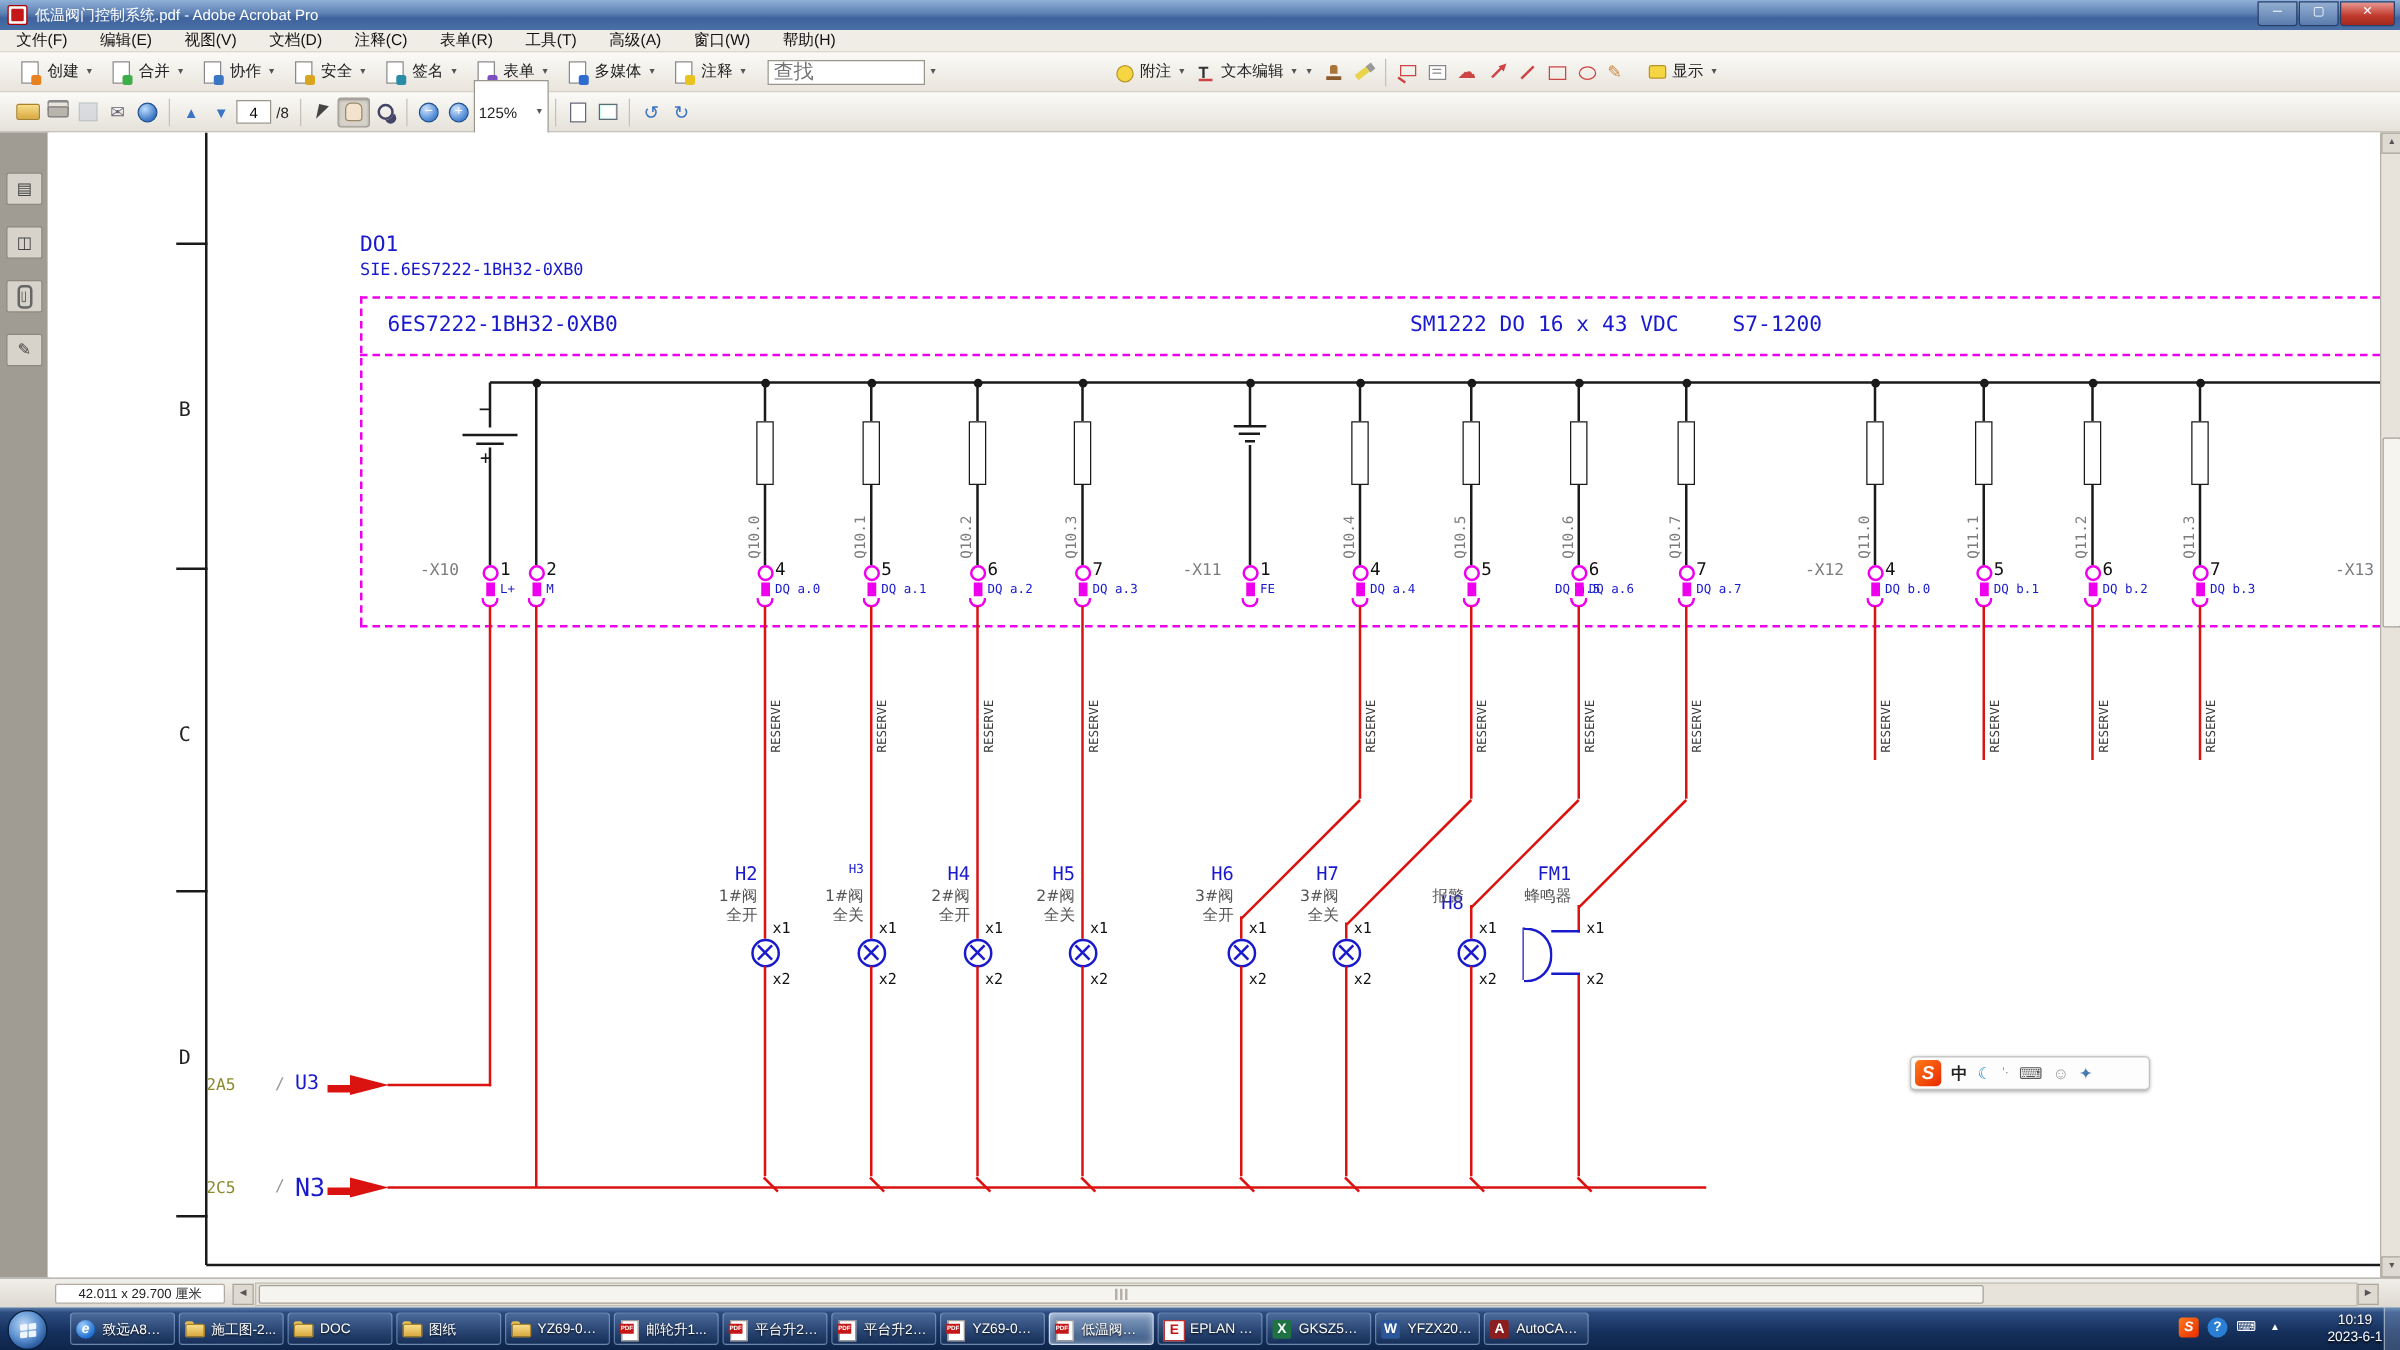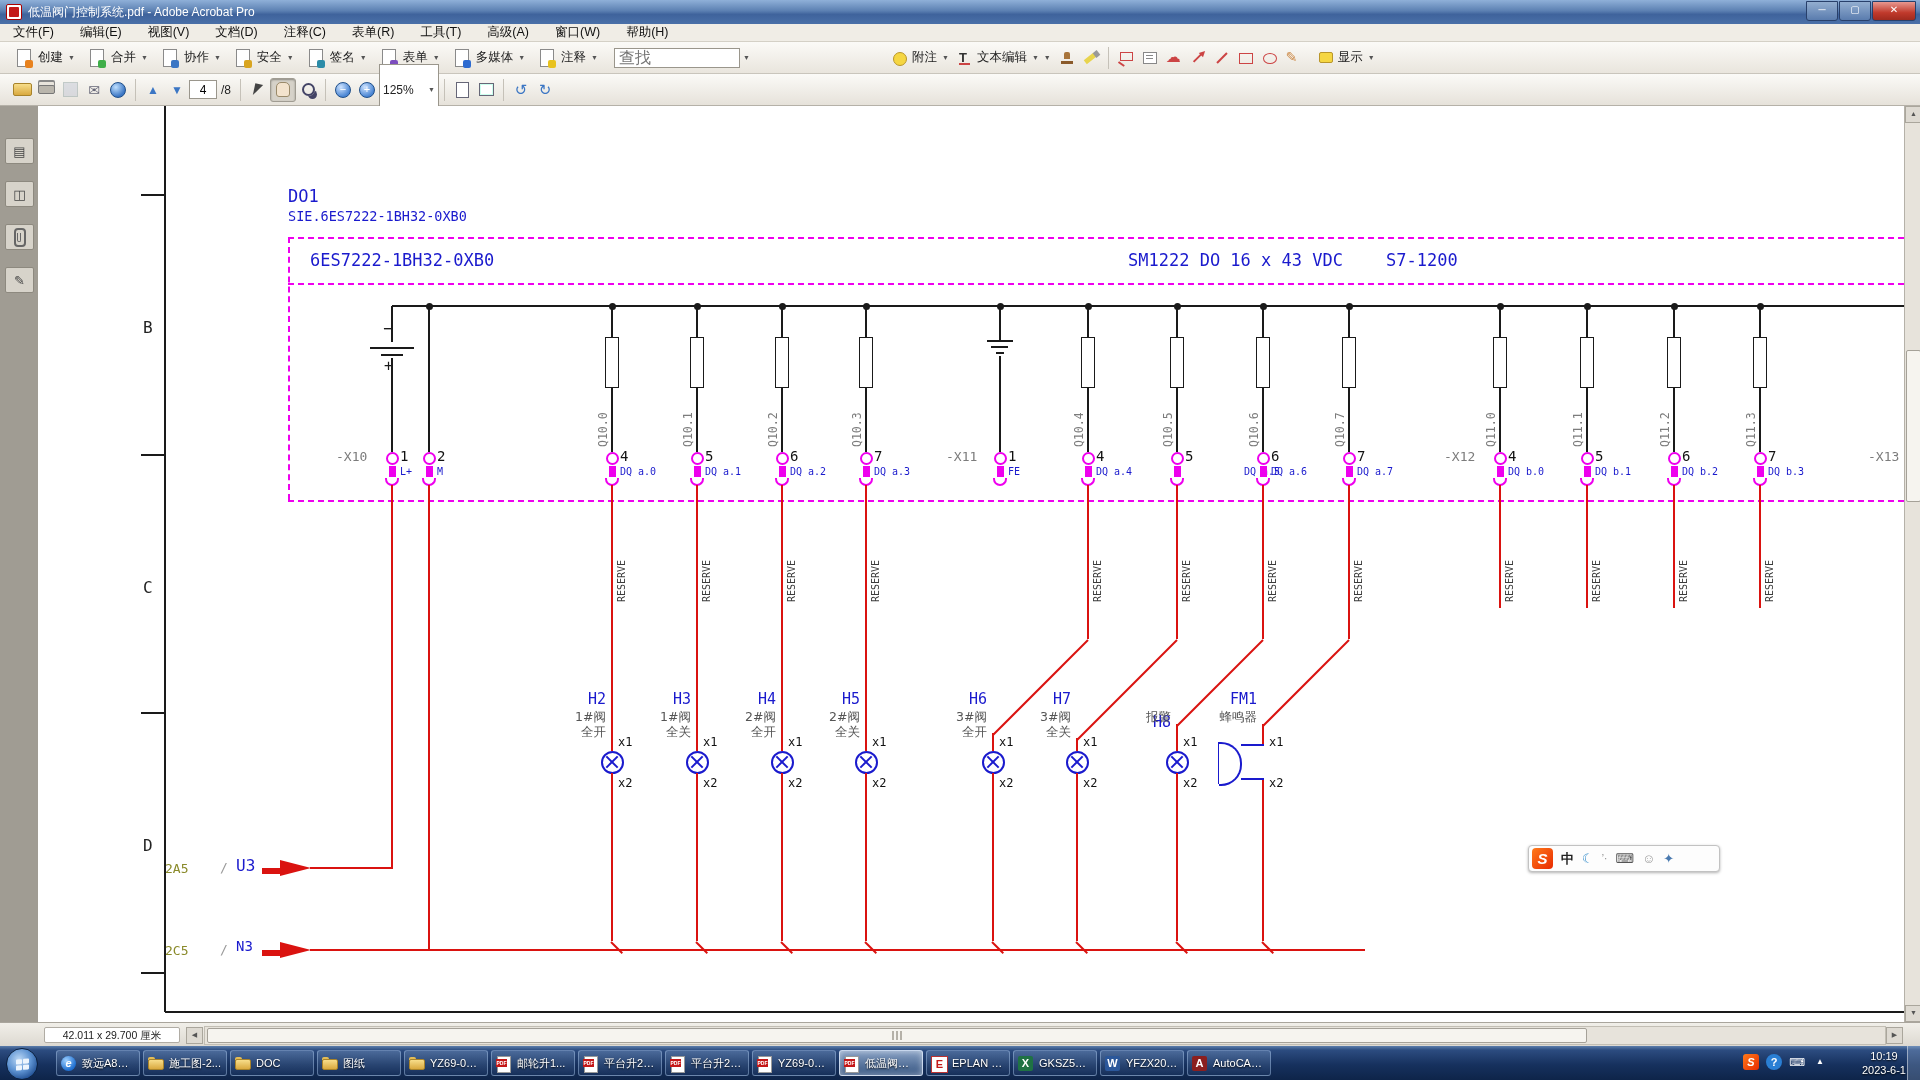--- a/index.html
+++ b/index.html
@@ -554,21 +554,21 @@
         <div class="mono" style="left: 544px; top: 690px; width: 62px; text-align: right; font-size: 15px; color: rgb(26, 26, 205); position: absolute;">H2</div>
         <div style="left: 544px; top: 709px; width: 62px; text-align: right; font-size: 12.5px; color: rgb(85, 85, 85); position: absolute; font-family: &quot;DejaVu Sans&quot;, sans-serif;">1#阀</div>
         <div style="left: 544px; top: 724px; width: 62px; text-align: right; font-size: 12.5px; color: rgb(85, 85, 85); position: absolute; font-family: &quot;DejaVu Sans&quot;, sans-serif;">全开</div>
         <div class="mono" style="left: 618px; top: 735px; font-size: 12px; color: rgb(17, 17, 17); position: absolute; white-space: nowrap;">x1</div>
         <div class="mono" style="left: 618px; top: 776px; font-size: 12px; color: rgb(17, 17, 17); position: absolute; white-space: nowrap;">x2</div>
         <div style="left: 600.5px; top: 750.5px; width: 19px; height: 19px; border: 2px solid rgb(26, 26, 205); border-radius: 50%; position: absolute; background: rgb(255, 255, 255);"></div>
         <div style="left: 604px; top: 761px; width: 16px; height: 2px; background: rgb(26, 26, 205); position: absolute; transform: rotate(45deg);"></div>
         <div style="left: 604px; top: 761px; width: 16px; height: 2px; background: rgb(26, 26, 205); position: absolute; transform: rotate(-45deg);"></div>
         <div style="left: 611px; top: 773px; width: 2px; height: 168px; background: rgb(218, 19, 16); position: absolute;"></div>
         <div style="left: 611px; top: 941px; width: 16px; height: 2px; background: rgb(218, 19, 16); position: absolute; transform-origin: 0px 50%; transform: rotate(45deg);"></div>
-        <div class="mono" style="left: 629px; top: 690px; width: 62px; text-align: right; font-size: 15px; color: rgb(26, 26, 205); position: absolute;">H3</div>
+        <div class="mono" style="left: 629px; top: 690px; width: 62px; text-align: right; font-size: 10px; color: rgb(26, 26, 205); position: absolute;">H3</div>
         <div style="left: 629px; top: 709px; width: 62px; text-align: right; font-size: 12.5px; color: rgb(85, 85, 85); position: absolute; font-family: &quot;DejaVu Sans&quot;, sans-serif;">1#阀</div>
         <div style="left: 629px; top: 724px; width: 62px; text-align: right; font-size: 12.5px; color: rgb(85, 85, 85); position: absolute; font-family: &quot;DejaVu Sans&quot;, sans-serif;">全关</div>
         <div class="mono" style="left: 703px; top: 735px; font-size: 12px; color: rgb(17, 17, 17); position: absolute; white-space: nowrap;">x1</div>
         <div class="mono" style="left: 703px; top: 776px; font-size: 12px; color: rgb(17, 17, 17); position: absolute; white-space: nowrap;">x2</div>
         <div style="left: 685.5px; top: 750.5px; width: 19px; height: 19px; border: 2px solid rgb(26, 26, 205); border-radius: 50%; position: absolute; background: rgb(255, 255, 255);"></div>
         <div style="left: 689px; top: 761px; width: 16px; height: 2px; background: rgb(26, 26, 205); position: absolute; transform: rotate(45deg);"></div>
         <div style="left: 689px; top: 761px; width: 16px; height: 2px; background: rgb(26, 26, 205); position: absolute; transform: rotate(-45deg);"></div>
         <div style="left: 696px; top: 773px; width: 2px; height: 168px; background: rgb(218, 19, 16); position: absolute;"></div>
         <div style="left: 696px; top: 941px; width: 16px; height: 2px; background: rgb(218, 19, 16); position: absolute; transform-origin: 0px 50%; transform: rotate(45deg);"></div>
         <div class="mono" style="left: 714px; top: 690px; width: 62px; text-align: right; font-size: 15px; color: rgb(26, 26, 205); position: absolute;">H4</div>
@@ -632,21 +632,21 @@
         <div style="left: 1262px; top: 941px; width: 16px; height: 2px; background: rgb(218, 19, 16); position: absolute; transform-origin: 0px 50%; transform: rotate(45deg);"></div>
         <div style="left: 310px; top: 948.75px; width: 1055px; height: 2.5px; background: rgb(218, 19, 16); position: absolute;"></div>
         <div style="left: 310px; top: 866.75px; width: 83px; height: 2.5px; background: rgb(218, 19, 16); position: absolute;"></div>
         <div class="mono" style="left: 165px; top: 861px; font-size: 13px; color: rgb(138, 138, 42); position: absolute; white-space: nowrap;">2A5</div>
         <div class="mono" style="left: 220px; top: 860px; font-size: 13px; color: rgb(153, 153, 153); position: absolute; white-space: nowrap;">/</div>
         <div class="mono" style="left: 236px; top: 856px; font-size: 16px; color: rgb(26, 26, 205); position: absolute; white-space: nowrap;">U3</div>
         <div style="left: 262px; top: 868px; width: 20px; height: 6px; background: rgb(218, 19, 16); position: absolute;"></div>
         <div style="left: 280px; top: 860px; width: 0px; height: 0px; border-top: 8px solid transparent; border-bottom: 8px solid transparent; border-left: 31px solid rgb(218, 19, 16); position: absolute;"></div>
         <div class="mono" style="left: 165px; top: 943px; font-size: 13px; color: rgb(138, 138, 42); position: absolute; white-space: nowrap;">2C5</div>
         <div class="mono" style="left: 220px; top: 942px; font-size: 13px; color: rgb(153, 153, 153); position: absolute; white-space: nowrap;">/</div>
-        <div class="mono" style="left: 236px; top: 938px; font-size: 14px; color: rgb(26, 26, 205); position: absolute; white-space: nowrap;">N3</div>
+        <div class="mono" style="left: 236px; top: 938px; font-size: 20px; color: rgb(26, 26, 205); position: absolute; white-space: nowrap;">N3</div>
         <div style="left: 262px; top: 950px; width: 20px; height: 6px; background: rgb(218, 19, 16); position: absolute;"></div>
         <div style="left: 280px; top: 942px; width: 0px; height: 0px; border-top: 8px solid transparent; border-bottom: 8px solid transparent; border-left: 31px solid rgb(218, 19, 16); position: absolute;"></div>
       </div>
   </div>
 
   <div id="sogou" class="abs">
     <div id="sogou-logo">S</div>
     <span class="sg-ic" style="color:#222;font-weight:bold;">中</span>
     <span class="sg-ic" style="color:#2a87c8;">☾</span>
     <span class="sg-ic" style="font-size:10px;color:#888;">’·</span>

